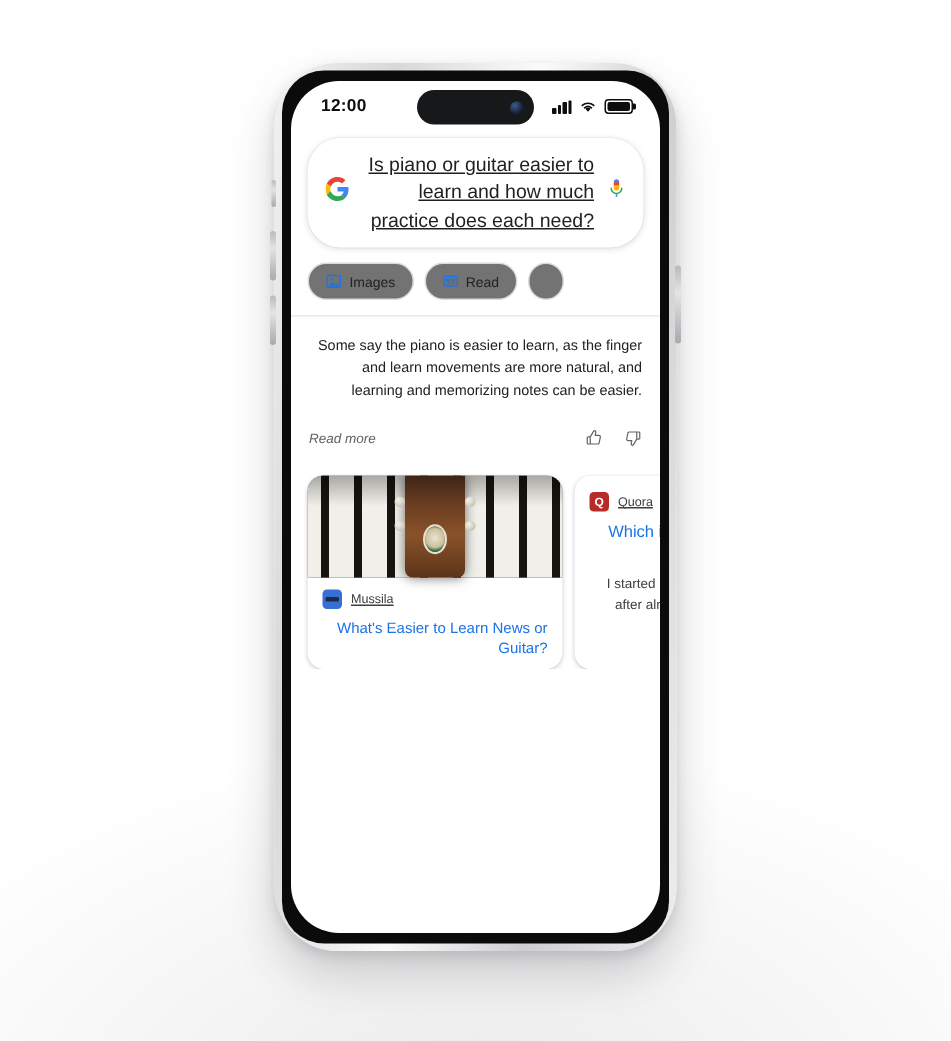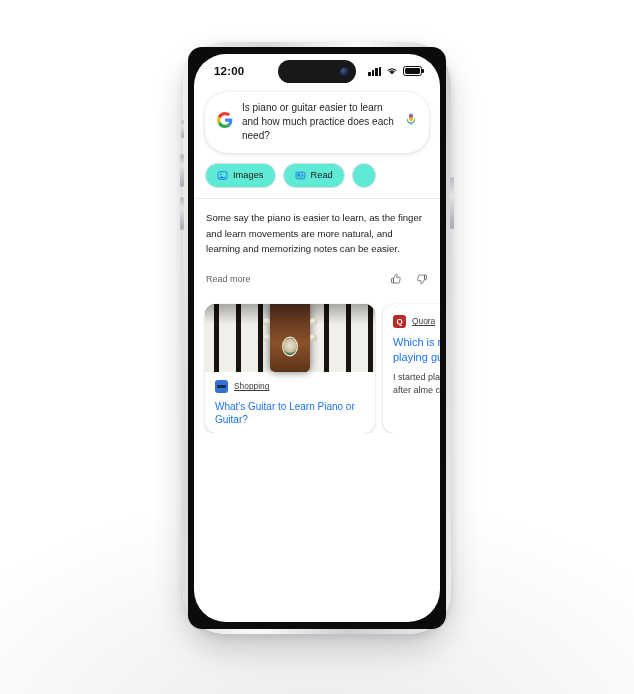--- a/index.html
+++ b/index.html
@@ -26,23 +26,24 @@
     width: 268px; height: 592px;
     border-radius: 42px;
     background: linear-gradient(100deg,#f2f2f3 0%,#d8d8da 22%,#fbfbfb 48%,#cfcfd2 72%,#ededee 100%);
     padding: 5px;
     box-shadow:
       0 16px 30px rgba(60,60,70,0.22),
       0 3px 8px rgba(60,60,70,0.14);
   }
   .phone-band {
     position: absolute; inset: 5px;
-    border-radius: 14px;
+    border-radius: 28px;
     background: #0b0b0c;
     padding: 7px 6px;
+    text-align: right;
   }
   .screen {
     position: relative;
     width: 100%; height: 100%;
     border-radius: 32px;
     background: #ffffff;
     overflow: hidden;
   }
 
   
@@ -107,59 +108,60 @@
   .searchbar {
     display: flex; align-items: center; gap: 9px;
     background: #ffffff;
     border-radius: 22px;
     padding: 9px 12px;
     box-shadow: 0 1px 4px rgba(0,0,0,0.13), 0 0 0 0.6px rgba(0,0,0,0.045);
   }
   .g-logo { flex: 0 0 auto; }
   .query {
     flex: 1 1 auto;
-    font-size: 10px; line-height: 1.42;
+    font-size: 13px; line-height: 1.42;
     color: #1f1f1f;
+    text-decoration: underline;
   }
   .mic { flex: 0 0 auto; }
 
   
   .chips {
     display: flex; gap: 7px;
     padding: 10px 0 10px 11px;
     overflow: hidden;
     white-space: nowrap;
   }
   .chip {
     display: inline-flex; align-items: center; gap: 5px;
     flex: 0 0 auto;
     height: 25px;
     padding: 0 11px;
     border: 0.9px solid #dadce0;
     border-radius: 14px;
-    background: #5eead4;
+    background: #737373;
     font-size: 9.3px; color: #202124;
   }
   .chip-ico { width: 11px; height: 11px; display:block; }
 
   
   .divider { height: 0.8px; background: #e8eaed; margin: 0 0 0 0; }
   .answer { padding: 12px 12px 0; }
   .answer p {
     font-size: 9.6px; line-height: 1.58; color: #202124;
     margin-bottom: 13px;
   }
   .answer p:last-of-type { margin-bottom: 8px; }
 
   .feedback-row {
     display: flex; align-items: center;
     padding: 0 12px;
     height: 30px;
   }
-  .read-more { font-size: 9px; color: #5f6368; }
+  .read-more { font-size: 9px; color: #5f6368; font-style: italic; }
   .fb-icons { margin-left: auto; display: flex; gap: 14px; }
 
   
   .cards {
     display: flex; gap: 8px;
     padding: 10px 0 0 11px;
     overflow: hidden;
   }
   .card {
     flex: 0 0 auto;
@@ -337,23 +339,23 @@
               <div class="neck"></div>
               <div class="rosette"></div>
               <div class="tuner" style="left:58px; top:14px;"></div>
               <div class="tuner" style="left:58px; top:30px;"></div>
               <div class="tuner" style="right:58px; top:14px;"></div>
               <div class="tuner" style="right:58px; top:30px;"></div>
             </div>
             <div class="card-body">
               <div class="src-row">
                 <span class="favicon fav-mussila"></span>
-                <span class="src-name">Shopping</span>
+                <span class="src-name">Mussila</span>
               </div>
-              <div class="card-title">What's Guitar to Learn Piano or Guitar?</div>
+              <div class="card-title">What's Easier to Learn News or Guitar?</div>
             </div>
           </div>
 
           <div class="card">
             <div class="card-body" style="padding-top:11px;">
               <div class="src-row">
                 <span class="favicon fav-quora">Q</span>
                 <span class="src-name">Quora</span>
               </div>
               <div class="card-title" style="font-size:11px;">Which is more playing piano playing guitar</div>

